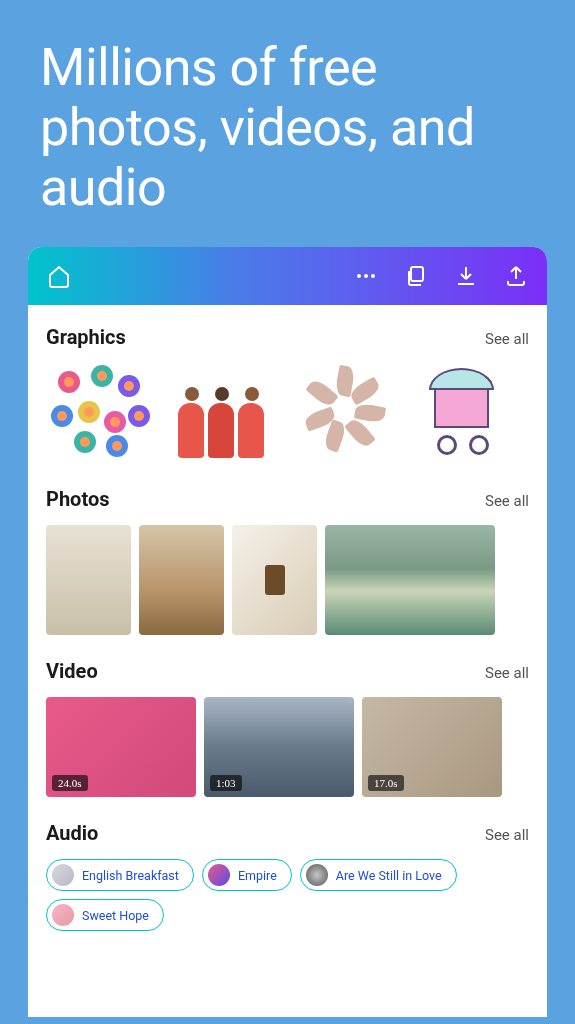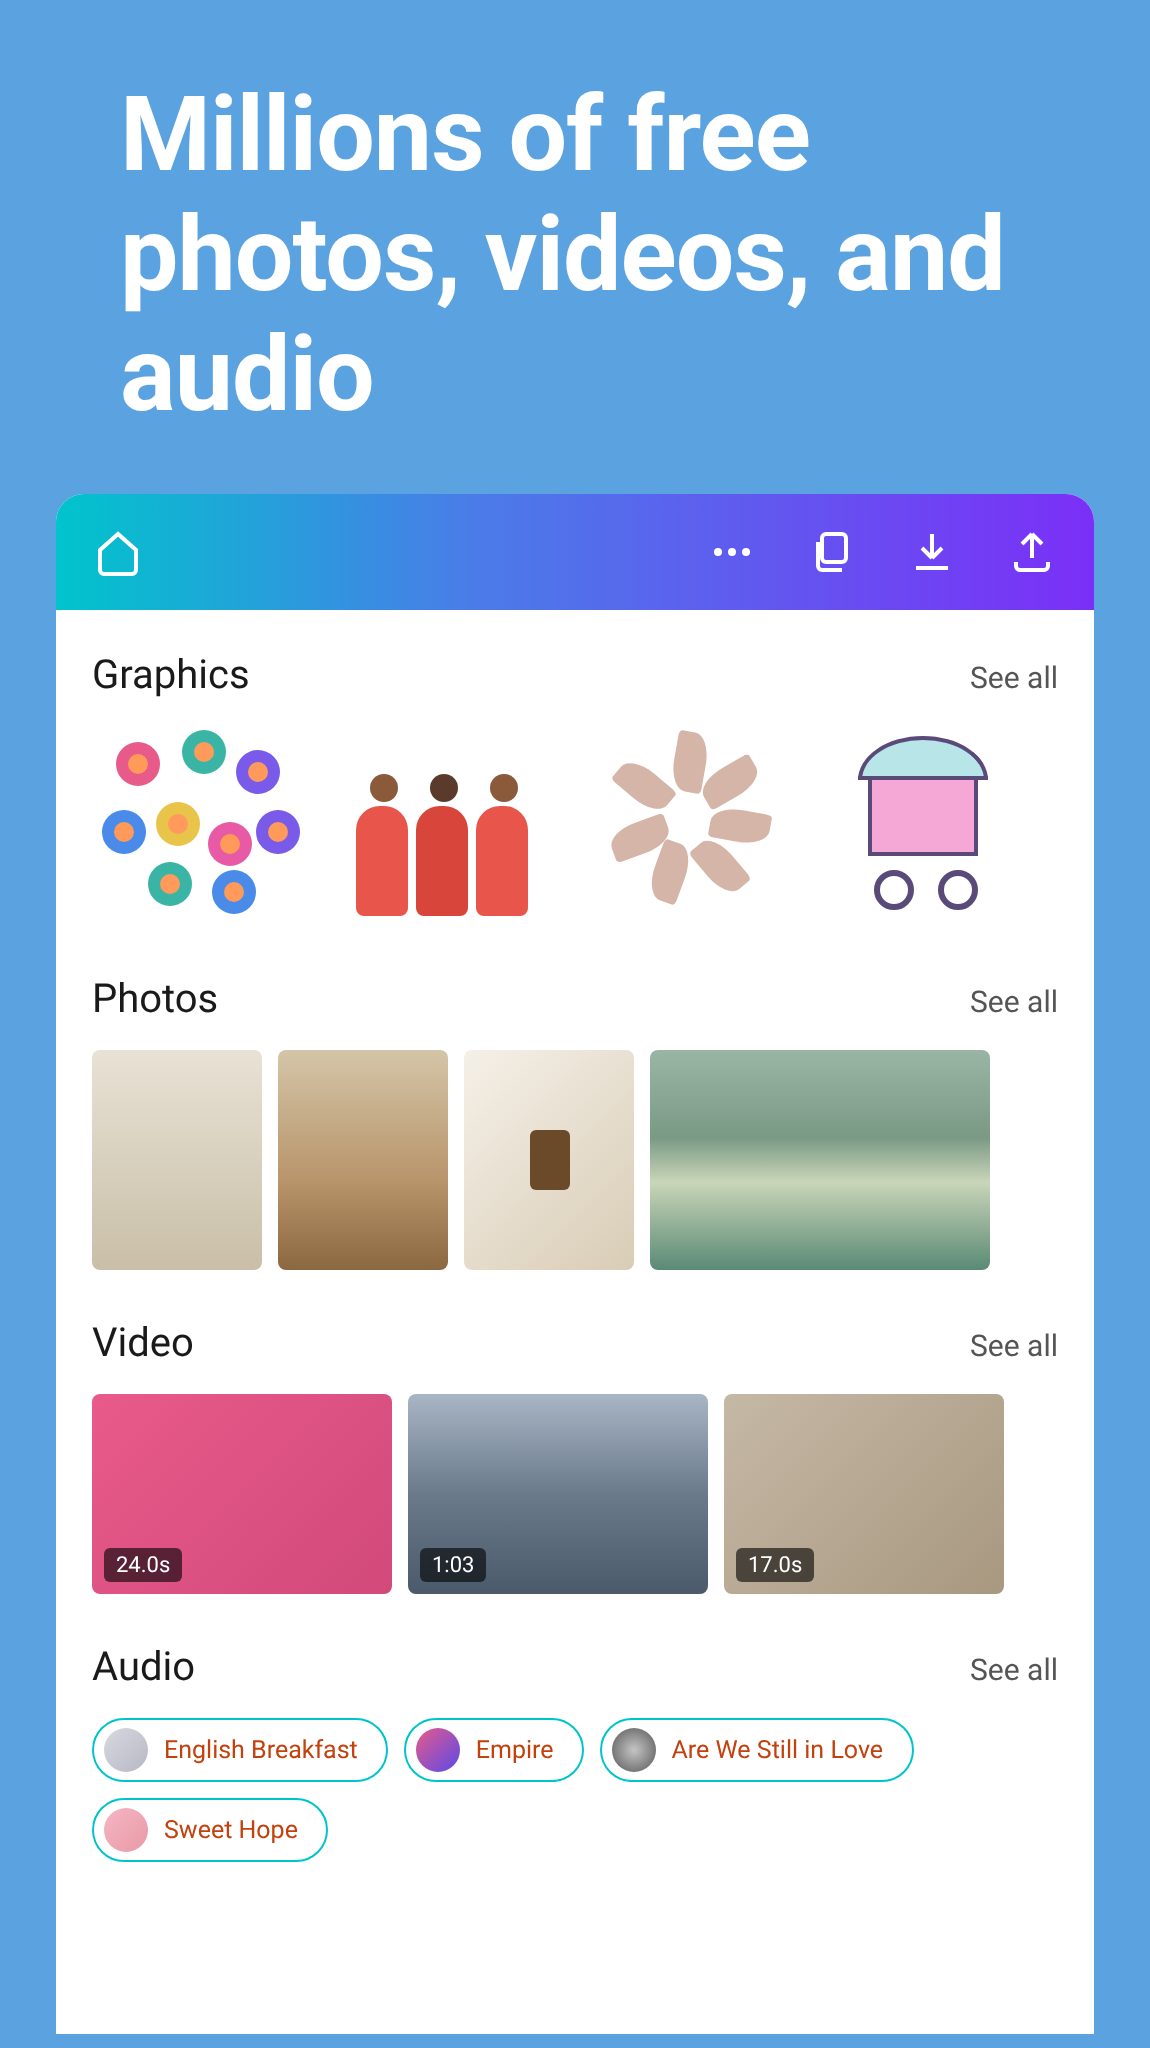--- a/index.html
+++ b/index.html
@@ -6,23 +6,23 @@
     body {
       width: 575px;
       height: 1024px;
       background: #5ba3e0;
       font-family: -apple-system, BlinkMacSystemFont, "Segoe UI", Roboto, sans-serif;
       overflow: hidden;
     }
     .hero-text {
       color: #fff;
       font-size: 52px;
-      font-weight: 700;
+      font-weight: 400;
       line-height: 1.15;
-      padding: 38px 40px 30px 60px;
+      padding: 38px 40px 30px 40px;
       letter-spacing: -0.5px;
     }
     .card {
       background: #fff;
       margin: 0 28px;
       border-radius: 14px 14px 0 0;
       overflow: hidden;
       height: 770px;
     }
     .toolbar {
@@ -45,21 +45,21 @@
     }
     .toolbar-icon svg { width: 24px; height: 24px; }
     .content { padding: 20px 18px 0 18px; }
     .section { margin-bottom: 24px; }
     .section-header {
       display: flex;
       justify-content: space-between;
       align-items: baseline;
       margin-bottom: 14px;
     }
-    .section-title { font-size: 20px; font-weight: 400; color: #1a1a1a; }
+    .section-title { font-size: 20px; font-weight: 700; color: #1a1a1a; }
     .see-all { font-size: 15px; color: #555; cursor: pointer; }
     .graphics-row { display: flex; gap: 14px; justify-content: space-between; }
     .graphic-item {
       width: 110px; height: 100px;
       display: flex; align-items: center; justify-content: center;
       cursor: pointer;
     }
     .photos-row { display: flex; gap: 8px; }
     .photo-thumb {
       height: 110px; border-radius: 4px; cursor: pointer; flex-shrink: 0;
@@ -72,28 +72,28 @@
     .videos-row { display: flex; gap: 8px; }
     .video-thumb {
       height: 100px; border-radius: 4px; cursor: pointer; position: relative; flex-shrink: 0;
     }
     .video-1 { width: 150px; background: linear-gradient(135deg, #e85a8a 0%, #d14a7a 100%); }
     .video-2 { width: 150px; background: linear-gradient(180deg, #a8b5c5 0%, #6a7a8a 50%, #4a5a6a 100%); }
     .video-3 { width: 140px; background: linear-gradient(135deg, #c5b8a5 0%, #a89880 100%); }
     .video-duration {
       position: absolute; left: 6px; bottom: 6px;
       background: rgba(0,0,0,0.6); color: #fff;
-      font-size: 11px; padding: 2px 6px; border-radius: 3px;
+      font-size: 11px; padding: 2px 6px; border-radius: 3px; font-family: Liberation Serif, serif;
     }
     .audio-row { display: flex; flex-wrap: wrap; gap: 8px; }
     .audio-chip {
       display: flex; align-items: center; gap: 8px;
       border: 1.5px solid #00c4cc; border-radius: 20px;
       padding: 4px 14px 4px 5px; cursor: pointer;
-      font-size: 12.5px; color: #c2410c;
+      font-size: 12.5px; color: #1d4ed8;
     }
     .audio-icon {
       width: 22px; height: 22px; border-radius: 50%;
       flex-shrink: 0;
     }
     .ai-1 { background: linear-gradient(135deg, #d8d8e0, #b8b8c5); }
     .ai-2 { background: linear-gradient(135deg, #e85a8a, #5a4ae8); }
     .ai-3 { background: radial-gradient(circle, #c5c5c5, #555); }
     .ai-4 { background: linear-gradient(135deg, #f5b5c5, #e89aa5); }
     .ai-5 { background: linear-gradient(135deg, #e8d85a, #c5b54a); }

